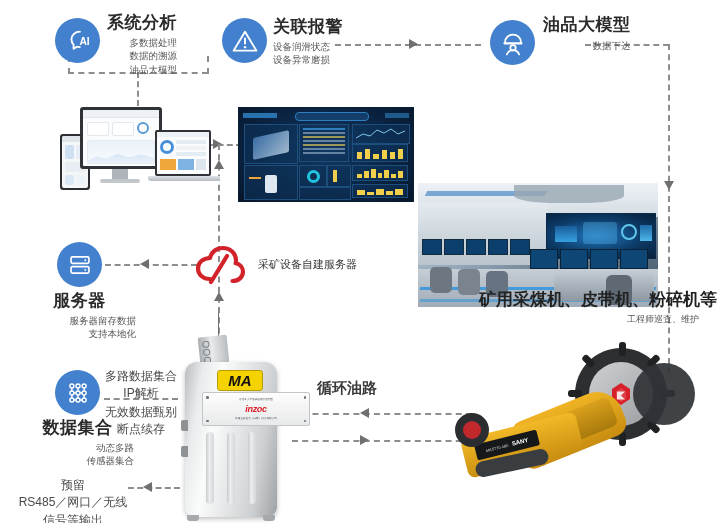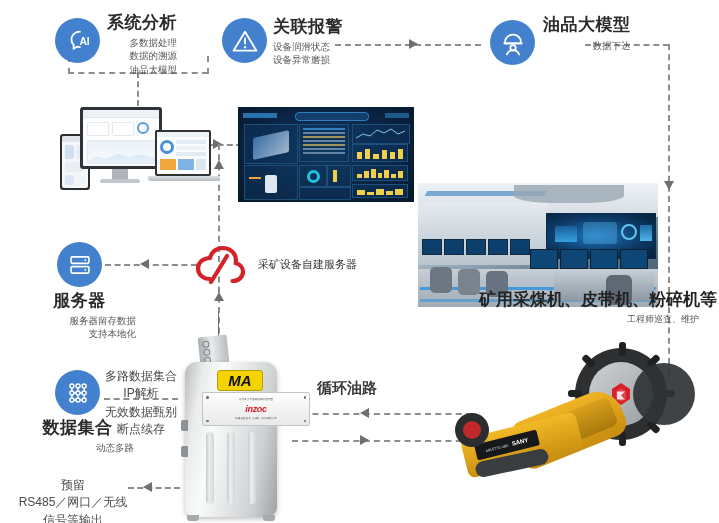--- a/index.html
+++ b/index.html
@@ -380,20 +380,21 @@
             <circle cx="23" cy="24" r="2.3"></circle>
           <path d="M9 10.3v3.4M16 10.3v3.4M23 10.3v3.4M9 18.3v3.4M16 18.3v3.4M23 18.3v3.4M11.3 16h2.4M18.3 16h2.4M11.3 24h2.4M18.3 24h2.4"></path>
         </g>
       </svg>
     </span>
   </div>
   <div class="abs" style="left:21px;top:419px;width:113px;text-align:center;">
     <div class="node-title">数据集合</div>
     <div class="node-sub c" style="margin-top:3px;">
       <div>动态多路</div>
+      <div>传感器集合</div>
     </div>
   </div>
 
   <div class="abs small-label" style="left:104px;top:368px;width:74px;text-align:center;">
     <div>多路数据集合</div>
     <div>IP解析</div>
   </div>
   <div class="abs small-label" style="left:104px;top:404px;width:74px;text-align:center;">
     <div>无效数据甄别</div>
     <div>断点续存</div>

